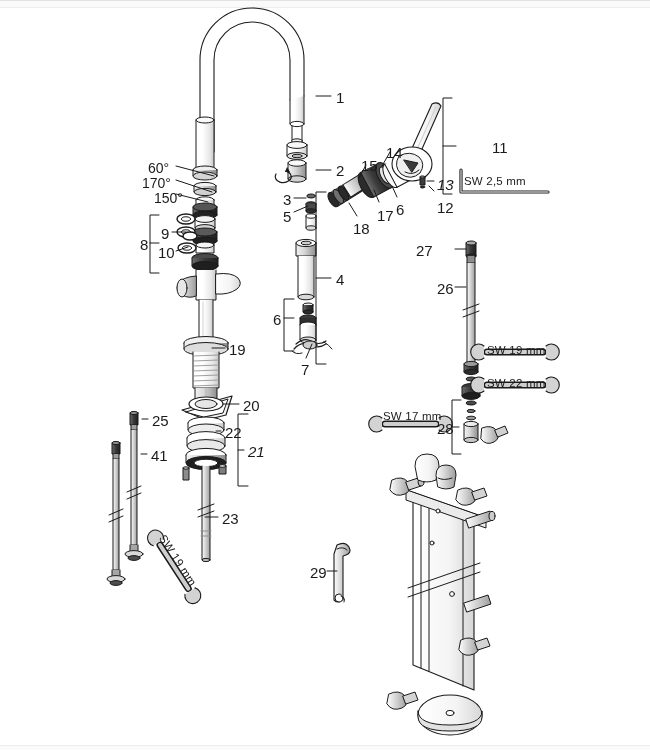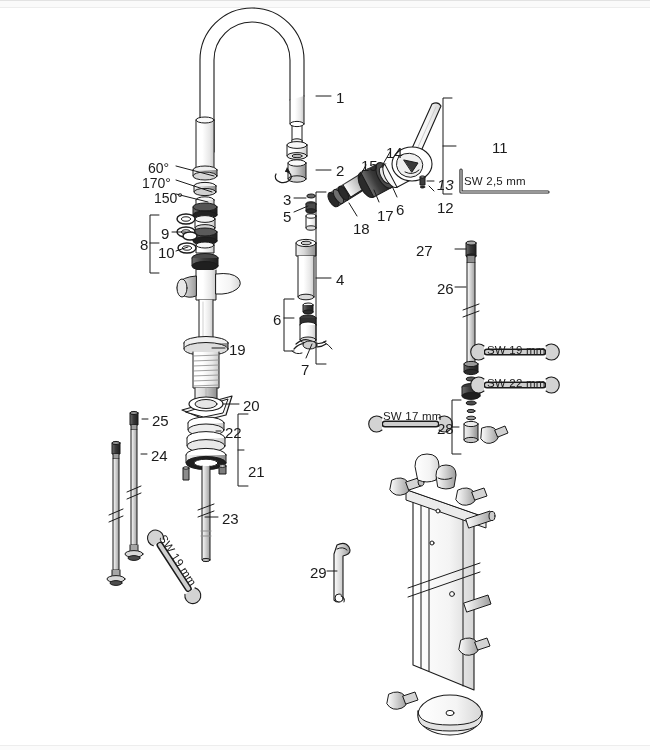--- a/index.html
+++ b/index.html
@@ -493,24 +493,24 @@
       <div class="lbl num" style="left: 460px; top: 140px; margin-left: 32px;">11</div>
       <div class="lbl num" style="left: 437px; top: 175px; margin-top: 25px;">12</div>
       <div class="lbl num" style="left: 437px; top: 177px; font-style: italic;">13</div>
       <div class="lbl num" style="left: 386px; top: 145px;">14</div>
       <div class="lbl num" style="left: 361px; top: 158px;">15</div>
       <div class="lbl num" style="left: 396px; top: 202px;">6</div>
       <div class="lbl num" style="left: 377px; top: 208px;">17</div>
       <div class="lbl num" style="left: 353px; top: 221px;">18</div>
       <div class="lbl num" style="left: 229px; top: 342px; text-align: center;">19</div>
       <div class="lbl num" style="left: 243px; top: 398px;">20</div>
-      <div class="lbl num" style="left: 248px; top: 464px;">21</div>
+      <div class="lbl num" style="left: 248px; top: 444px; font-style: italic;">21</div>
       <div class="lbl num" style="left: 225px; top: 425px;">22</div>
       <div class="lbl num" style="left: 222px; top: 511px;">23</div>
-      <div class="lbl num" style="left: 151px; top: 448px;">24</div>
+      <div class="lbl num" style="left: 151px; top: 448px;">41</div>
       <div class="lbl num" style="left: 152px; top: 413px;">25</div>
       <div class="lbl num" style="left: 437px; top: 281px;">26</div>
       <div class="lbl num" style="left: 416px; top: 243px;">27</div>
       <div class="lbl num" style="left: 437px; top: 421px;">28</div>
       <div class="lbl num" style="left: 310px; top: 565px;">29</div>
       <div class="lbl ang" style="left: 148px; top: 161px;">60°</div>
       <div class="lbl ang" style="left: 142px; top: 176px;">170°</div>
       <div class="lbl ang" style="left: 154px; top: 191px;">150°</div>
       <div class="lbl sw" style="left: 464px; top: 176px;">SW 2,5 mm</div>
       <div class="lbl sw" style="left: 487px; top: 345px;">SW 19 mm</div>

